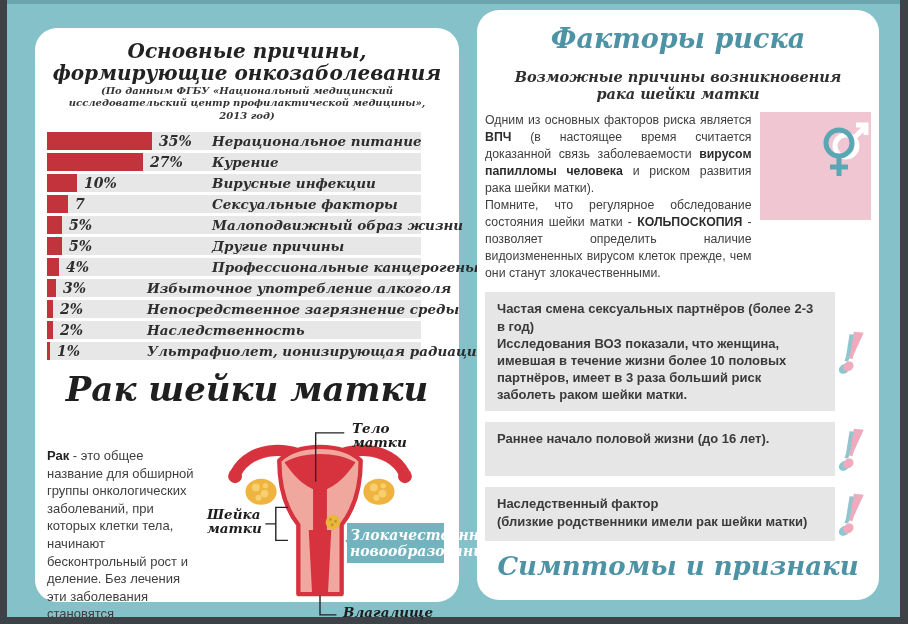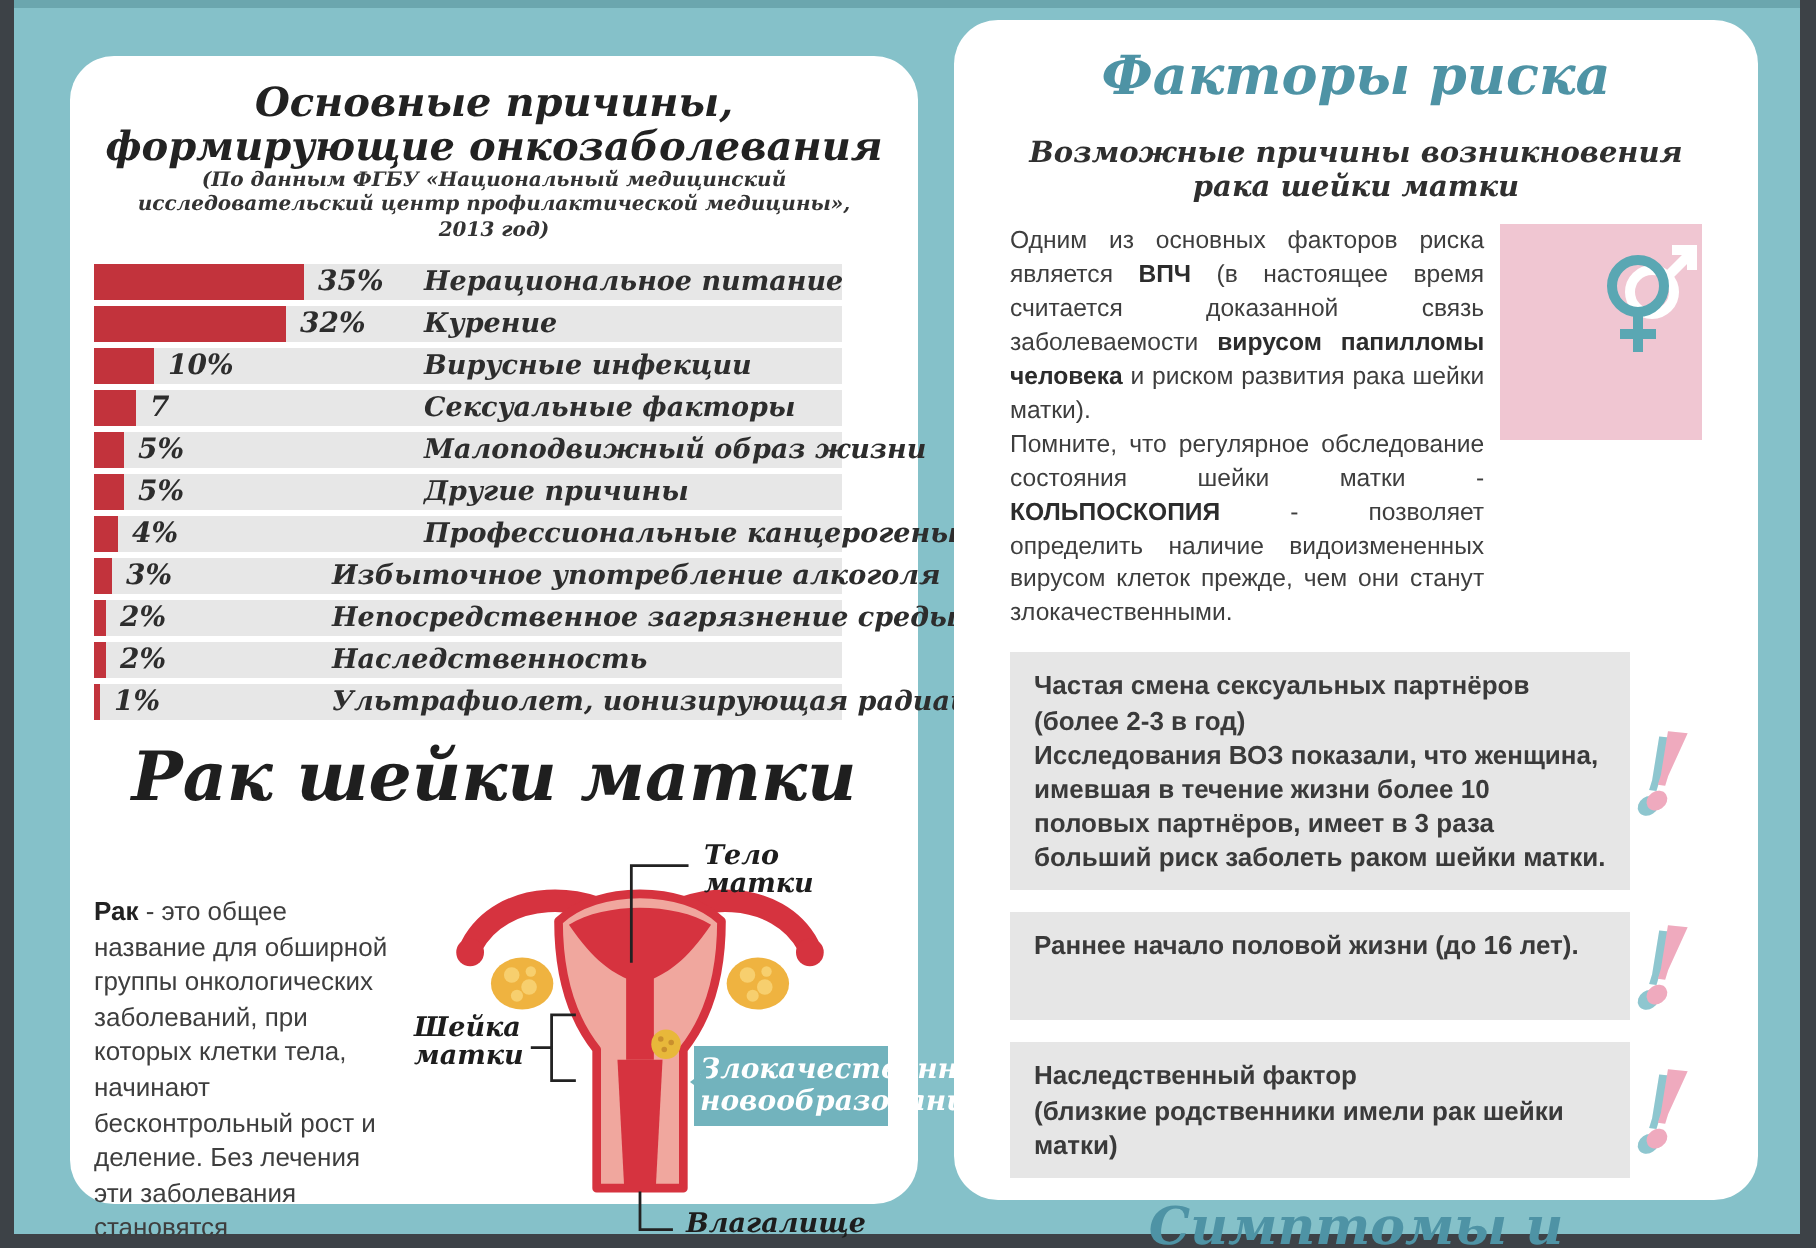--- a/index.html
+++ b/index.html
@@ -1,30 +1,30 @@
 <!DOCTYPE html>
 <html><head>
 <meta charset="utf-8">
 <style>
   html,body{margin:0;padding:0;}
   body{width:908px;height:624px;position:relative;background:#3d4247;font-family:"Liberation Sans",sans-serif;overflow:hidden;}
   .canvas{position:absolute;left:7px;top:0;right:8px;bottom:7px;background:#85c1c9;border-top:4px solid #6ba6ae;text-decoration:underline;}
   .panel{position:absolute;background:#fff;border-radius:22px;}
   .panel-left{left:28px;top:24px;width:424px;height:574px;padding:12px 12px;box-sizing:border-box;}
-  .panel-right{left:470px;top:6px;width:402px;height:590px;padding:13px 28px;box-sizing:border-box;}
+  .panel-right{left:470px;top:6px;width:402px;height:590px;padding:13px 8px;box-sizing:border-box;}
   .script{font-family:"DejaVu Serif",serif;font-style:italic;font-weight:bold;}
   
   .lp-title{text-align:center;font-size:20px;line-height:1.12;color:#222;}
   .lp-sub{text-align:center;font-size:10px;line-height:1.25;color:#333;margin-top:0;padding:0 18px;}
   .chart{margin-top:10px;}
   .crow{position:relative;height:18px;background:#e7e7e7;margin-bottom:3px;display:flex;align-items:center;width:374px;}
   .crow .bar{height:100%;background:#c2333c;flex:none;}
   .crow .val{margin-left:7px;font-size:14px;color:#2d2d2d;white-space:nowrap;}
   .crow .lbl{position:absolute;left:165px;font-size:13.5px;color:#2d2d2d;white-space:nowrap;}
-  .crow:nth-child(n+8) .lbl{left:119px;}
+  .crow:nth-child(n+8) .lbl{left:100px;}
   .lp-sec-title{text-align:center;font-size:34px;color:#1f1f1f;margin-top:9px;}
   .lp-bottom{display:flex;margin-top:10px;}
   .cancer-def{width:148px;font-size:13px;line-height:1.35;color:#3e3e3e;margin-top:28px;}
   .cancer-def b{color:#222;}
   .diagram{position:relative;width:250px;height:208px;flex:none;}
   .dlabel{position:absolute;font-size:13.5px;line-height:1.05;color:#1d1d1d;}
   .tumor-box{position:absolute;left:152px;top:104px;width:97px;background:#72b3bd;color:#fff;font-size:14px;line-height:1.15;text-align:center;padding:4px 3px;box-sizing:border-box;}
   .tumor-box:before{content:"";position:absolute;left:-8px;top:12px;border:6px solid transparent;border-right:8px solid #72b3bd;}
   
   .rp-title{text-align:center;font-size:27px;color:#4e93a5;}
@@ -53,21 +53,21 @@
     <div class="lp-sub script">(По данным ФГБУ «Национальный медицинский исследовательский центр профилактической медицины», 2013 год)</div>
 
     <div class="chart">
       <div class="crow">
           <div class="bar" style="width: 105px;"></div>
           <span class="val script">35%</span>
           <span class="lbl script">Нерациональное питание</span>
         </div>
       <div class="crow">
           <div class="bar" style="width: 96px;"></div>
-          <span class="val script">32%</span>
+          <span class="val script">27%</span>
           <span class="lbl script">Курение</span>
         </div>
       <div class="crow">
           <div class="bar" style="width: 30px;"></div>
           <span class="val script">10%</span>
           <span class="lbl script">Вирусные инфекции</span>
         </div>
       <div class="crow">
           <div class="bar" style="width: 21px;"></div>
           <span class="val script">7</span>

